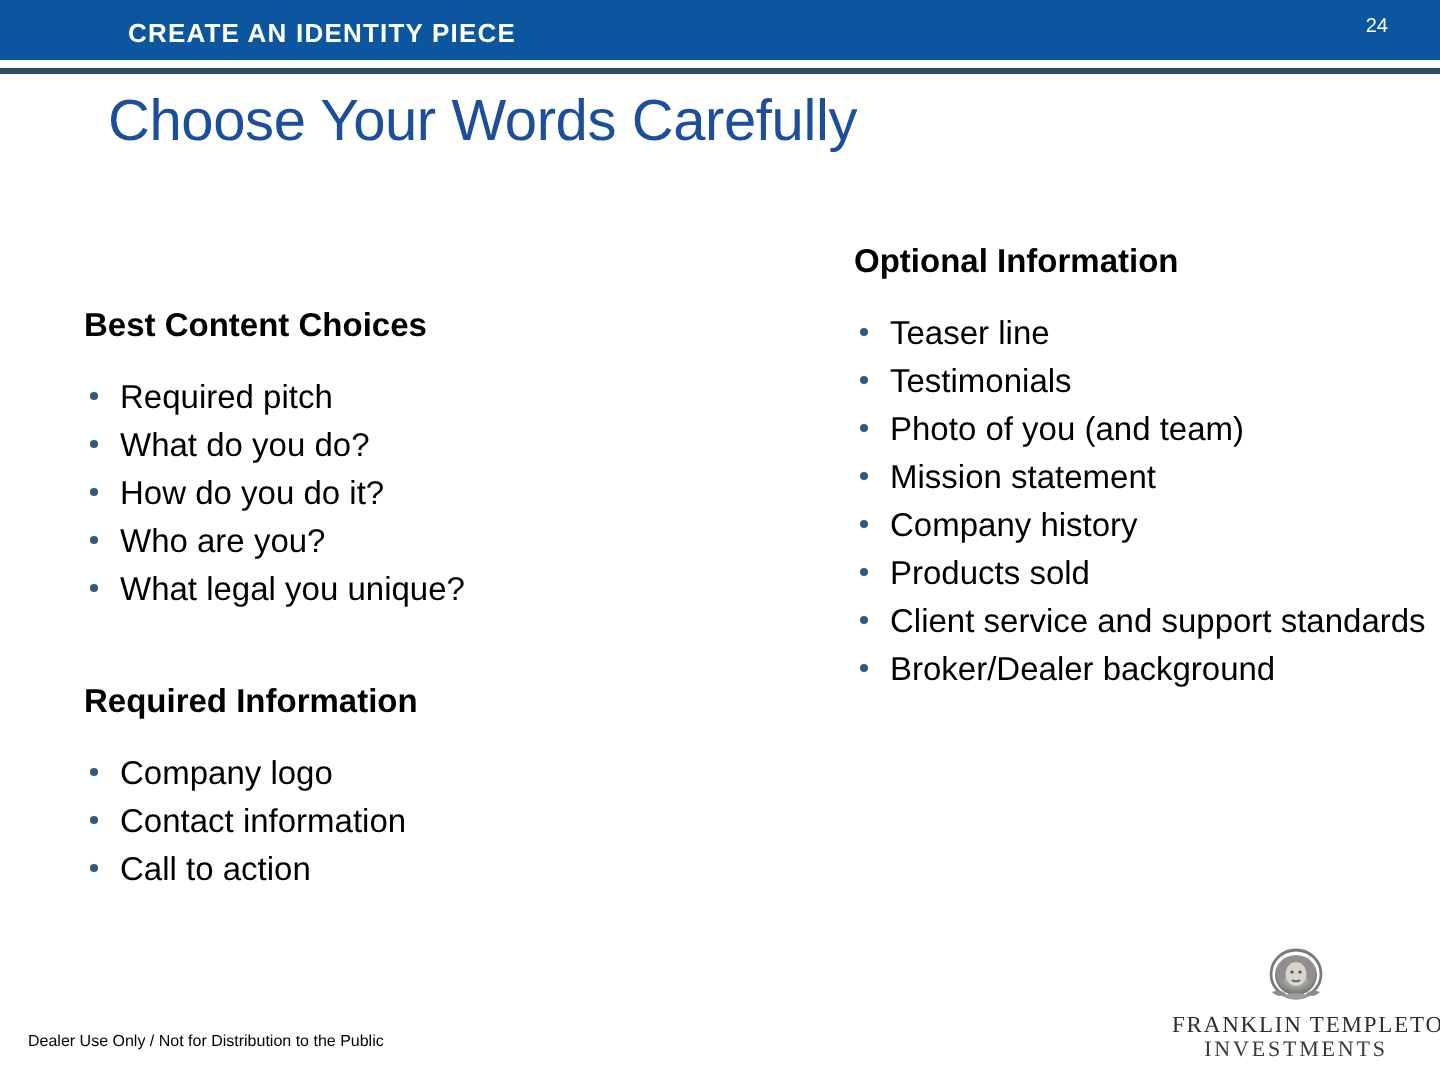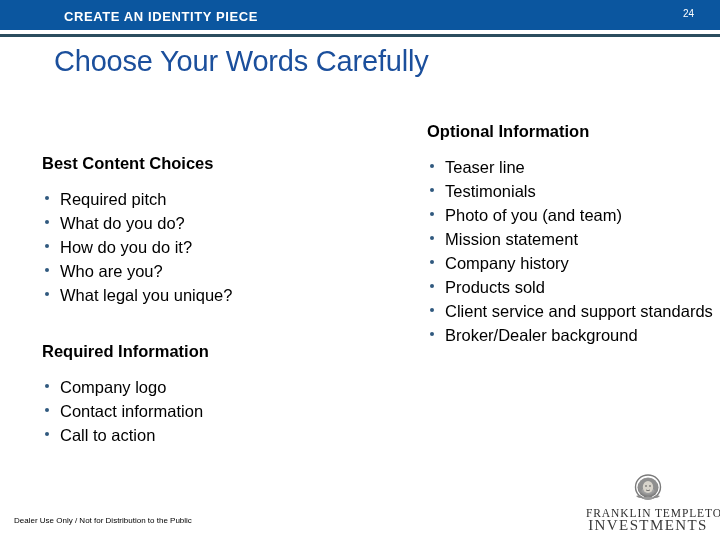--- a/index.html
+++ b/index.html
@@ -145,21 +145,21 @@
   .logo-name {
     font-family: "Liberation Serif", serif;
     font-size: 11.5px;
     color: #2e2e2e;
     letter-spacing: 0.9px;
     line-height: 13px;
     white-space: nowrap;
   }
   .logo-sub {
     font-family: "Liberation Serif", serif;
-    font-size: 15px;
+    font-size: 11px;
     color: #3a3a3a;
     letter-spacing: 1.4px;
     line-height: 11px;
     white-space: nowrap;
   }
 </style>
 </head>
 <body>
 
 <div class="header-bar"></div>

